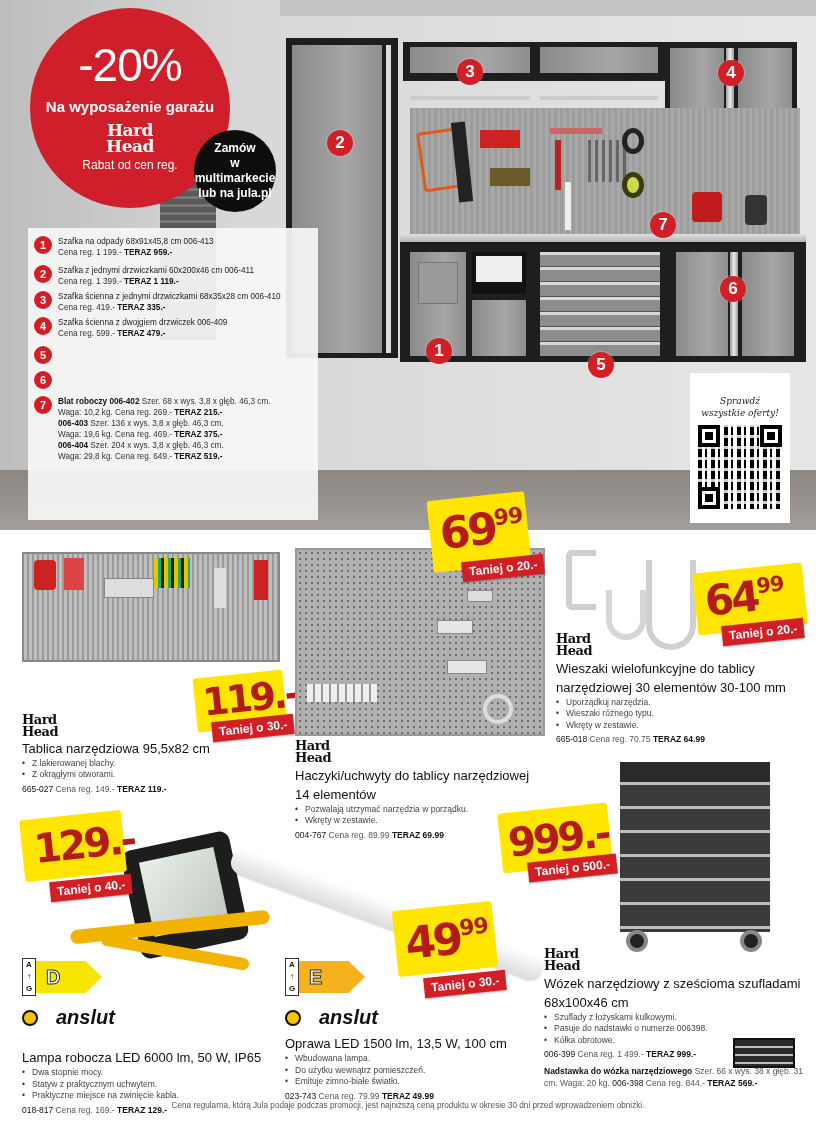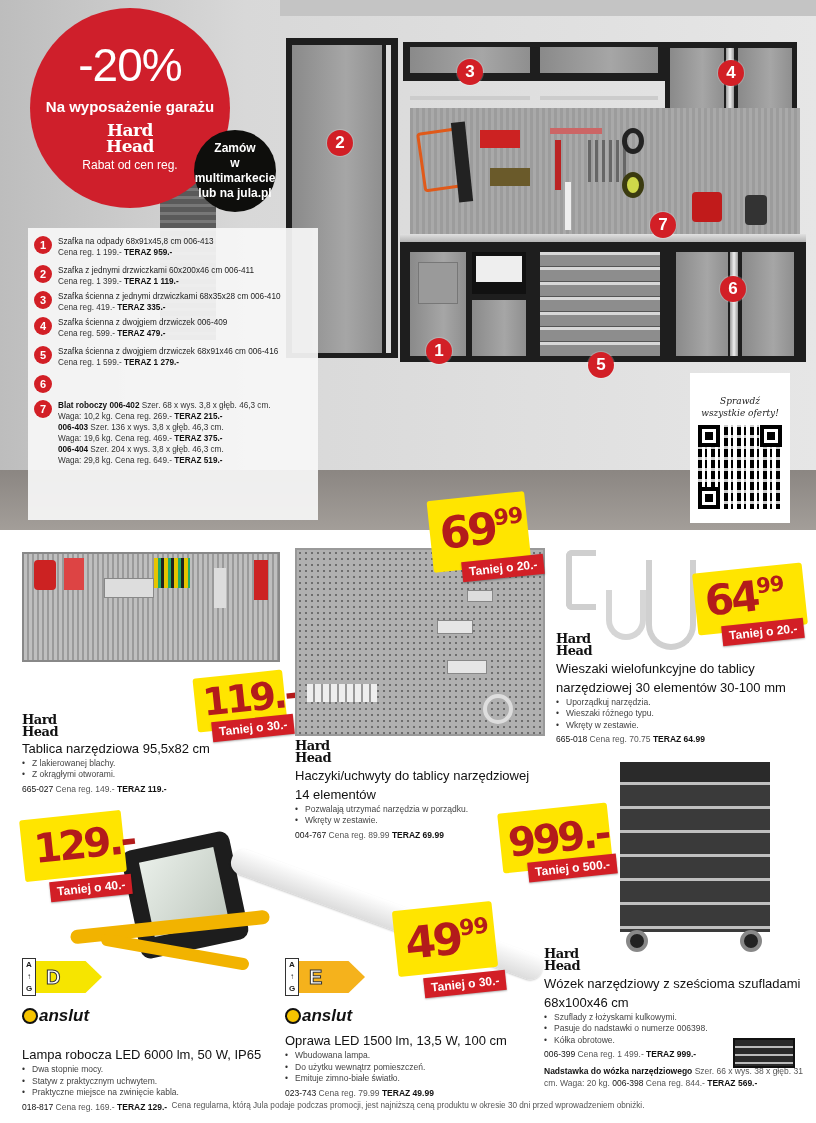--- a/index.html
+++ b/index.html
@@ -46,21 +46,21 @@
 .prod .brand{font-size:13px;color:#111}
 .ptitle{font-size:13px;line-height:18px;color:#111;margin-top:2px}
 .bul{font-size:8.5px;line-height:11.5px;color:#444;padding-left:10px;position:relative}
 .bul:before{content:"•";position:absolute;left:0;color:#333}
 .pr{font-size:8.5px;color:#555;margin-top:3px}
 .pr b{color:#111}
 .pr .code{color:#111}
 .energy{display:flex;align-items:center}
 .energy .scale{width:14px;height:38px;border:1px solid #333;font-size:8px;font-weight:bold;line-height:12px;text-align:center;background:#fff}
 .energy .arrow{height:32px;display:flex;align-items:center;padding-left:10px;font-size:20px;font-weight:bold;color:#fff;clip-path:polygon(0 0,75% 0,100% 50%,75% 100%,0 100%);-webkit-text-stroke:1px #333}
-.anslut{font-weight:bold;font-style:italic;font-size:17px;color:#111;display:flex;align-items:center;gap:1px}
+.anslut{font-weight:bold;font-style:italic;font-size:20px;color:#111;display:flex;align-items:center;gap:18px}
 .anslut .e{width:16px;height:16px;border-radius:50%;background:#f6c400;border:2px solid #111}
 .footer{left:0;top:1101px;width:816px;text-align:center;font-size:8.2px;color:#555}
 
 .peg{background:repeating-linear-gradient(90deg,#bfbfbf 0 3px,#9a9a9a 3px 5px),#aaa}
 .peg2{background-color:#b0b0b0;background-image:radial-gradient(circle,#6d6d6d 1.2px,transparent 1.5px);background-size:6px 6px}
 </style>
 </head>
 <body>
 
 <div class="abs hero">
@@ -148,21 +148,20 @@
   <div class="li">
     <div class="num">3</div>
     <div class="txt"><div class="t">Szafka ścienna z jednymi drzwiczkami 68x35x28 cm 006-410</div><span>Cena reg. 419.-</span> <b>TERAZ 335.-</b></div>
   </div>
   <div class="li">
     <div class="num">4</div>
     <div class="txt"><div class="t">Szafka ścienna z dwojgiem drzwiczek 006-409</div><span>Cena reg. 599.-</span> <b>TERAZ 479.-</b></div>
   </div>
   <div class="li" style="margin-top:7px">
     <div class="num">5</div>
-    <div class="txt"><div class="t">Szafka ścienna z dwojgiem drzwiczek 68x91x46 cm 006-416</div><span>Cena reg. 1 599.-</span> <b>TERAZ 1 279.-</b></div>
   </div>
   <div class="li" style="margin-top:7px">
     <div class="num">6</div>
   </div>
   <div class="li" style="margin-top:7px">
     <div class="num">7</div>
     <div class="txt">
       <div><b>Blat roboczy 006-402</b> <span>Szer. 68 x wys. 3,8 x głęb. 46,3 cm.</span></div>
       <div><span>Waga: 10,2 kg. Cena reg. 269.-</span> <b>TERAZ 215.-</b></div>
       <div><b>006-403</b> <span>Szer. 136 x wys. 3,8 x głęb. 46,3 cm.</span></div>

